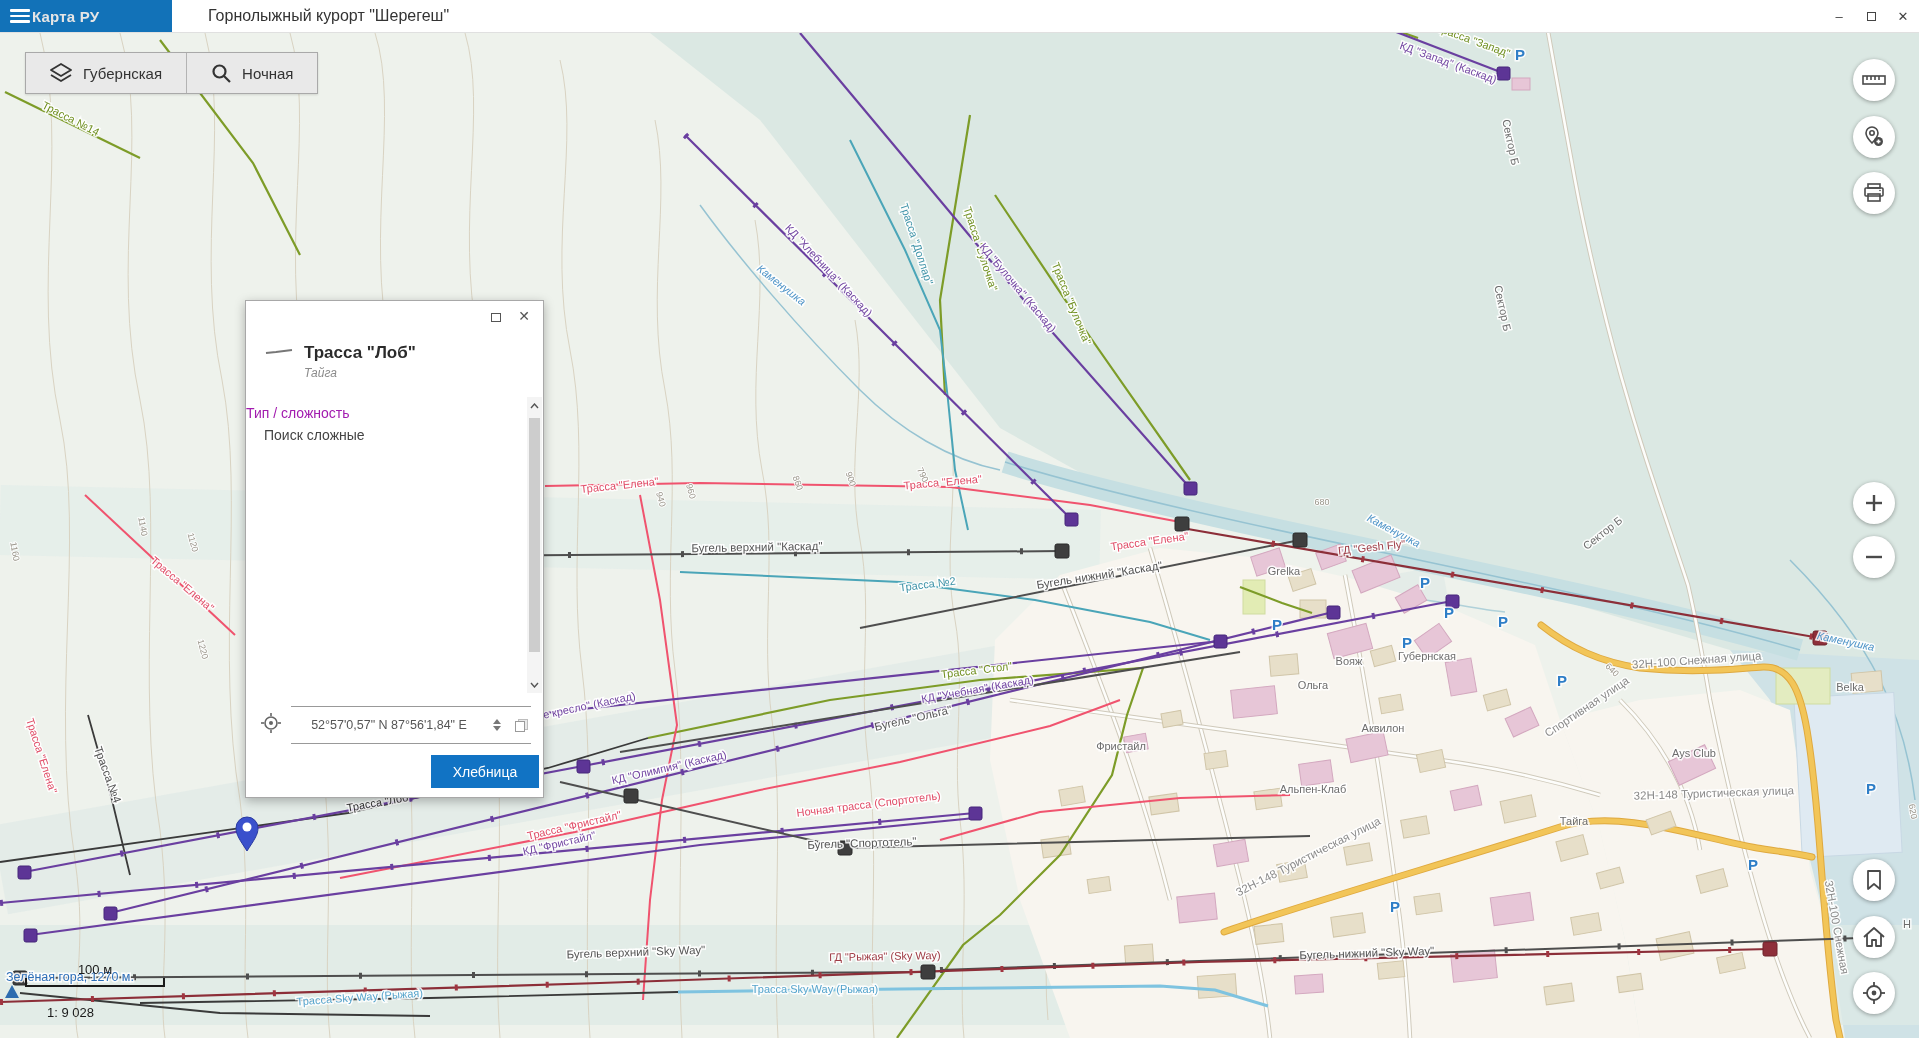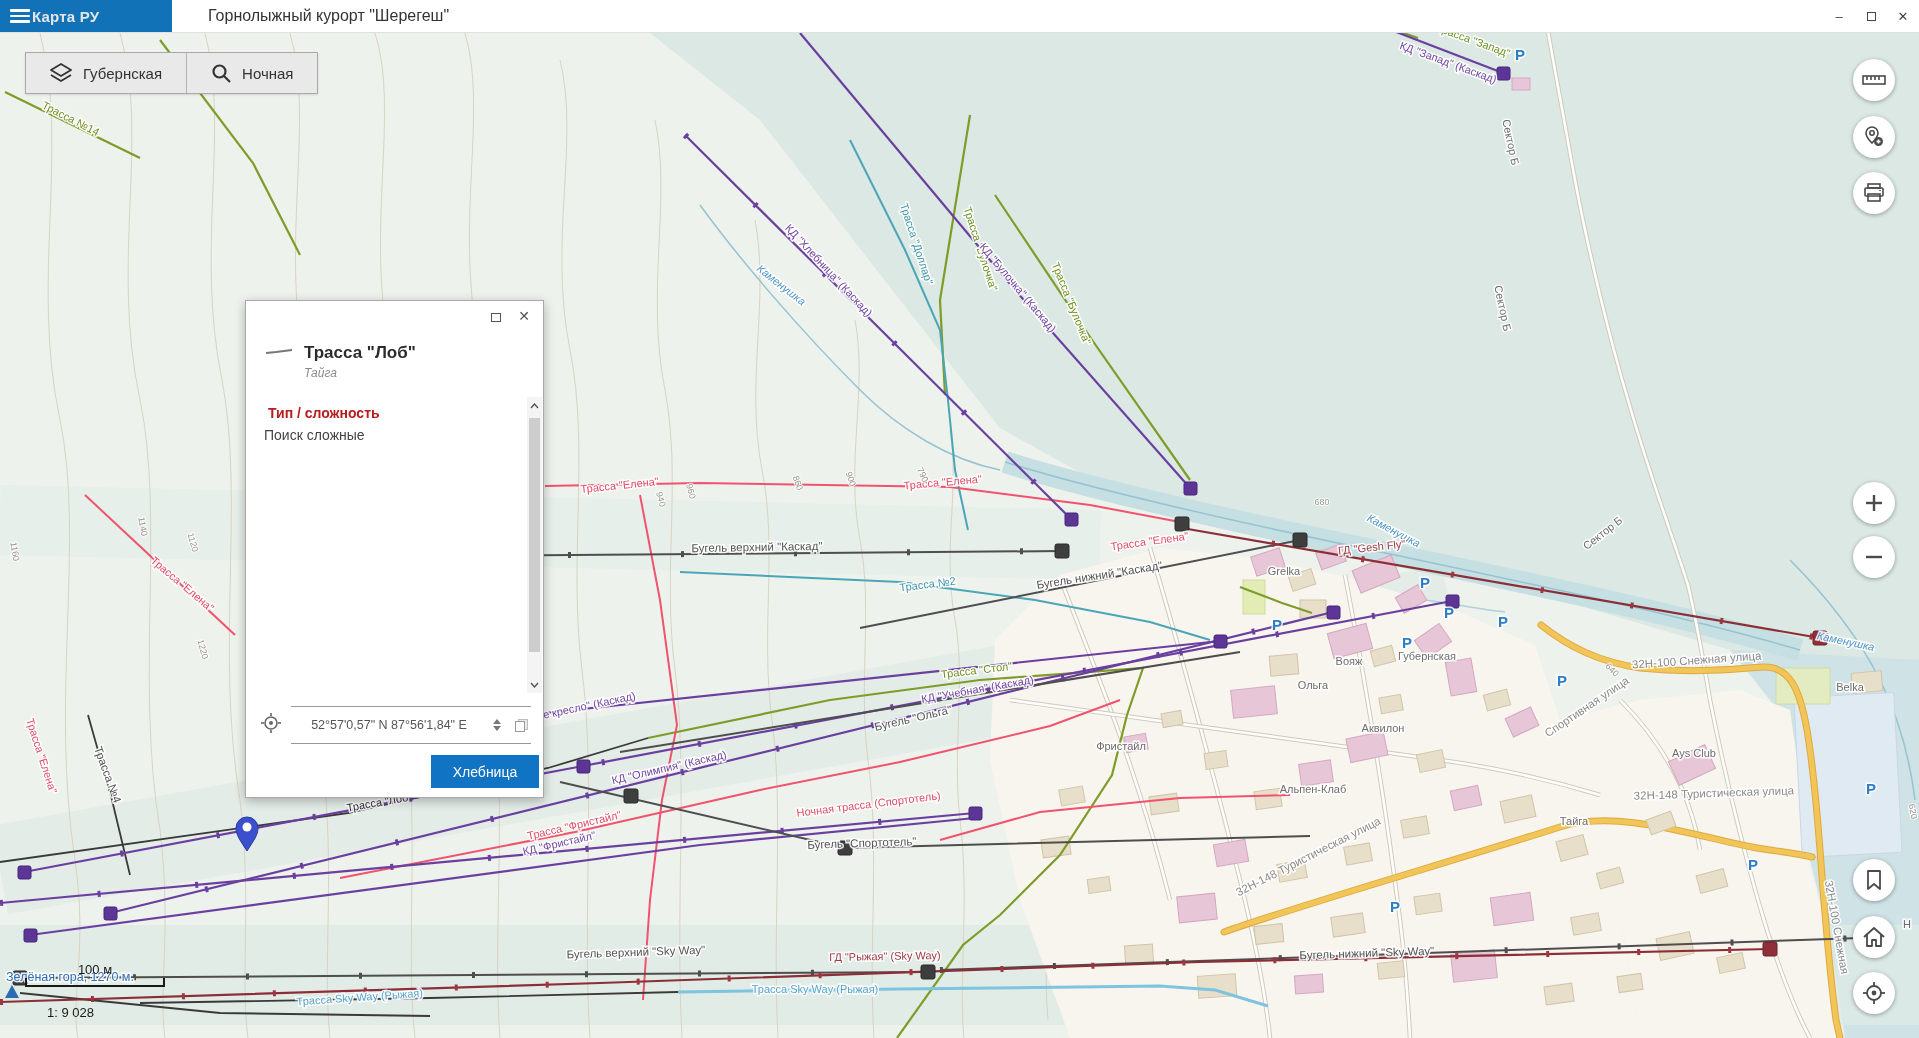--- a/index.html
+++ b/index.html
@@ -59,21 +59,21 @@
   .st-r { fill:#8e2f3a; stroke:#6e222b; stroke-width:1; }
 
   
   .popup { position:absolute; left:245px; top:300px; width:299px; height:498px; background:#fff; border:1px solid #a8a8a8; box-shadow:0 3px 10px rgba(0,0,0,.28); z-index:35; }
   .p-max { position:absolute; top:12px; right:42px; cursor:pointer; }
   .p-max i { display:block; width:10px; height:9px; border:1.4px solid #555; }
   .p-close { position:absolute; top:7px; right:13px; font-size:14px; color:#555; cursor:pointer; }
   .p-head { display:flex; align-items:flex-start; gap:10px; padding:42px 14px 0 18px; }
   .p-title { font-size:17px; font-weight:bold; color:#2b2b2b; }
   .p-sub { font-size:12px; font-style:italic; color:#8a8a8a; margin-top:3px; }
-  .p-attr-label { position:absolute; left:22px; top:104px; font-size:14px; font-weight:bold; color:#b91c1c; }
+  .p-attr-label { position:absolute; left:0; top:104px; font-size:14px; font-weight:normal; color:#a21caf; }
   .p-attr-value { position:absolute; left:18px; top:126px; font-size:14px; color:#444; }
   .vscroll { position:absolute; right:1px; top:96px; width:15px; height:296px; background:#f4f4f4; }
   .vs-up, .vs-down { position:absolute; left:0; width:15px; height:17px; display:flex; align-items:center; justify-content:center; color:#555; cursor:pointer; }
   .vs-up { top:0; } .vs-down { bottom:0; }
   .vs-thumb { position:absolute; left:2px; top:21px; width:11px; height:234px; background:#cdcdcd; cursor:pointer; }
   .coord-row { position:absolute; left:14px; right:12px; top:405px; height:38px; display:flex; align-items:center; }
   .coord-box { flex:1; margin-left:9px; height:100%; border-top:1px solid #999; border-bottom:1px solid #999; display:flex; align-items:center; }
   .coord-box input { border:none; outline:none; flex:1; text-align:center; font-size:12.5px; color:#555; background:transparent; font-family:"Liberation Sans",sans-serif; }
   .stepper { display:flex; flex-direction:column; gap:2px; padding:0 6px; cursor:pointer; }
   .stepper i { width:0; height:0; border-left:4px solid transparent; border-right:4px solid transparent; display:block; }

